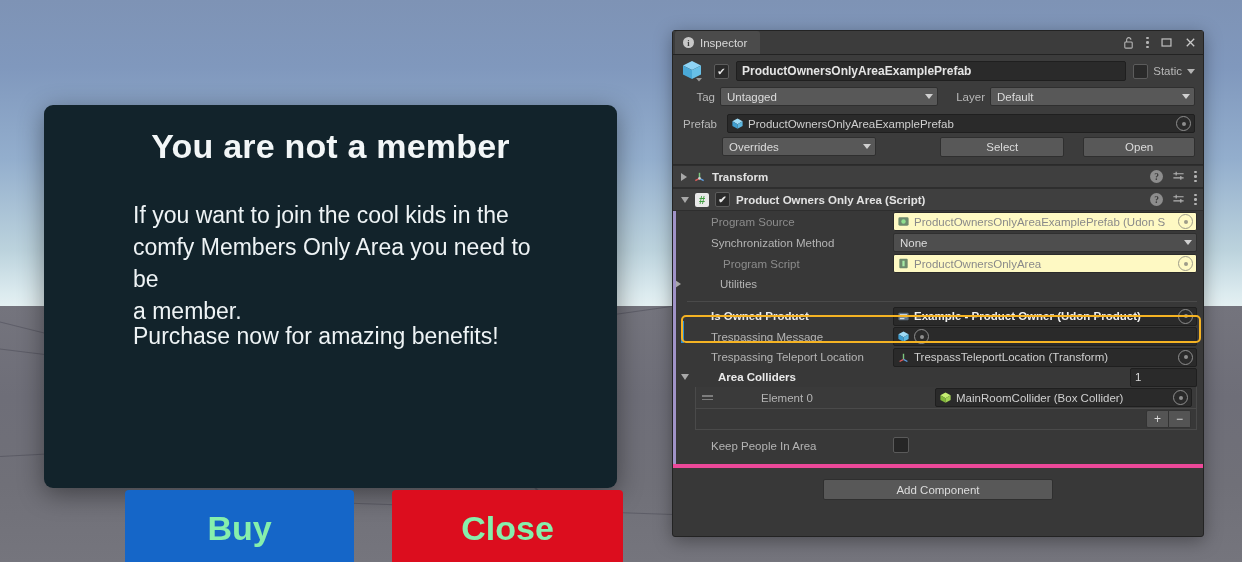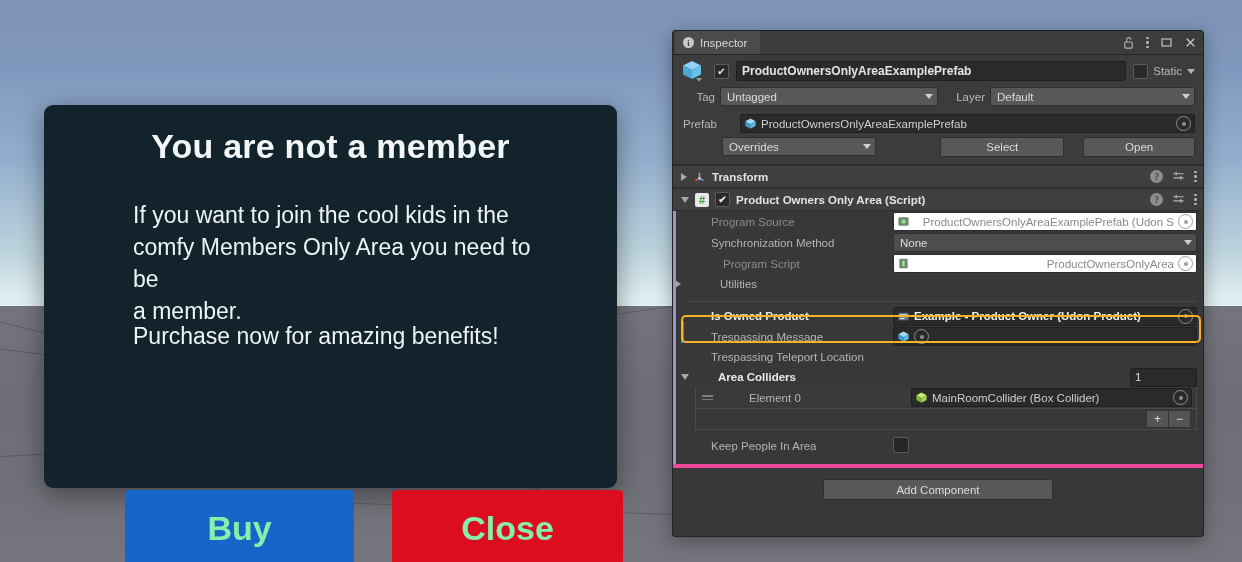--- a/index.html
+++ b/index.html
@@ -95,21 +95,21 @@
 
   #tagRow{height:19px;margin-top:6px;gap:5px;}
   .lbl{color:#b8b8b8;font-size:11.5px;white-space:nowrap;}
   .popup{
     height:17px;background:#585858;border:1px solid #2f2f2f;border-radius:2px;
     display:flex;align-items:center;padding:0 4px 0 6px;color:#dcdcdc;font-size:11.5px;cursor:pointer;
     justify-content:space-between;
   }
   .popup .pcaret{width:0;height:0;border-left:4px solid transparent;border-right:4px solid transparent;border-top:5px solid #d0d0d0;margin-left:6px;}
 
-  #prefabRow{height:19px;margin-top:8px;gap:23px;}
+  #prefabRow{height:19px;margin-top:8px;gap:10px;}
   .objfield{
     height:17px;background:#2a2a2a;border:1px solid #1f1f1f;border-radius:2px;
     display:flex;align-items:center;gap:4px;padding:0 3px 0 3px;color:#cfcfcf;font-size:11.5px;
     overflow:hidden;white-space:nowrap;cursor:pointer;
   }
   .objtxt{overflow:hidden;text-overflow:clip;white-space:nowrap;flex:1;}
   .picker{
     width:13px;height:13px;border-radius:50%;border:1.5px solid #8e8e8e;flex:none;
     display:flex;align-items:center;justify-content:center;cursor:pointer;
   }
@@ -135,32 +135,32 @@
   .ico-kebab i{width:2.5px;height:2.5px;background:#b4b4b4;border-radius:50%;display:block;}
 
   
   #compBody{background:#383838;position:relative;}
   .prow{height:20px;display:flex;align-items:center;padding:0 6px 0 14px;gap:0;}
   .pname{color:#b4b4b4;font-size:11.5px;white-space:nowrap;margin-left:24px;}
   .pname.bold{color:#eaeaea;font-weight:bold;}
   .pname.dim{color:#8c8c8c;}
   .pctl{position:absolute;left:220px;right:6px;}
 
-  .disabled .objfield{background:#ffffff;color:#8a8a8a;border-color:#2b2b2b;text-align:right;}
+  .disabled .objfield{background:#fef9c3;color:#8a8a8a;border-color:#2b2b2b;}
   .disabled .picker{border-color:#6a6a6a;opacity:.65;}
   .disabled .picker::after{background:#6a6a6a;}
 
   .numfield{
     height:17px;background:#2a2a2a;border:1px solid #1f1f1f;border-radius:2px;
     color:#d9d9d9;font-size:11.5px;padding:0 4px;display:flex;align-items:center;cursor:text;
   }
 
   .elemRow{
     margin:0 6px 0 22px;height:21px;border:1px solid #4a4a4a;border-top:none;
-    display:flex;align-items:center;padding:0 4px 0 6px;gap:12px;background:#3a3a3a;
+    display:flex;align-items:center;padding:0 4px 0 6px;gap:24px;background:#3a3a3a;
   }
   .drag-handle{width:11px;display:flex;flex-direction:column;gap:2px;cursor:grab;flex:none;}
   .drag-handle i{display:block;height:1.5px;background:#7d7d7d;}
   .pmbtn{
     width:21px;height:16px;background:#545454;border:1px solid #333;color:#dcdcdc;font-size:12px;
     display:flex;align-items:center;justify-content:center;cursor:pointer;
   }
 
   .ovr-bar{position:absolute;left:0;top:0;bottom:0;width:3px;background:#a093c8;}
   .ovr-bar-blue{position:absolute;left:8px;width:3px;background:#2a8fd8;}
@@ -406,20 +406,31 @@
             <polygon points="1.5,4.6 7,7.7 7,12.7 1.5,9.6" fill="#3f9ed0"></polygon>
             <polygon points="12.5,4.6 7,7.7 7,12.7 12.5,9.6" fill="#5cb6e0"></polygon>
           </svg>
           <span class="picker"></span>
         </div>
       </div>
     </div>
 
     <div class="prow" style="position:relative;height:20px;">
       <span class="pname">Trespassing Teleport Location</span>
+      <div class="pctl">
+        <div class="objfield">
+          <svg class="mini" viewBox="0 0 14 14">
+            <path d="M7 9 L7 3" stroke="#7ec77e" stroke-width="1.5" fill="none"></path>
+            <path d="M7 9 L2.8 11.3" stroke="#e05c5c" stroke-width="1.5" fill="none"></path>
+            <path d="M7 9 L11.2 11.3" stroke="#5c9de0" stroke-width="1.5" fill="none"></path>
+          </svg>
+          <span class="objtxt">TrespassTeleportLocation (Transform)</span>
+          <span class="picker"></span>
+        </div>
+      </div>
     </div>
 
     <div class="prow" style="position:relative;height:20px;padding-left:8px;gap:5px;">
       <span class="foldout open"></span>
       <span class="pname bold">Area Colliders</span>
       <div style="position:absolute;right:6px;width:67px;">
         <div class="numfield">1</div>
       </div>
     </div>
 

